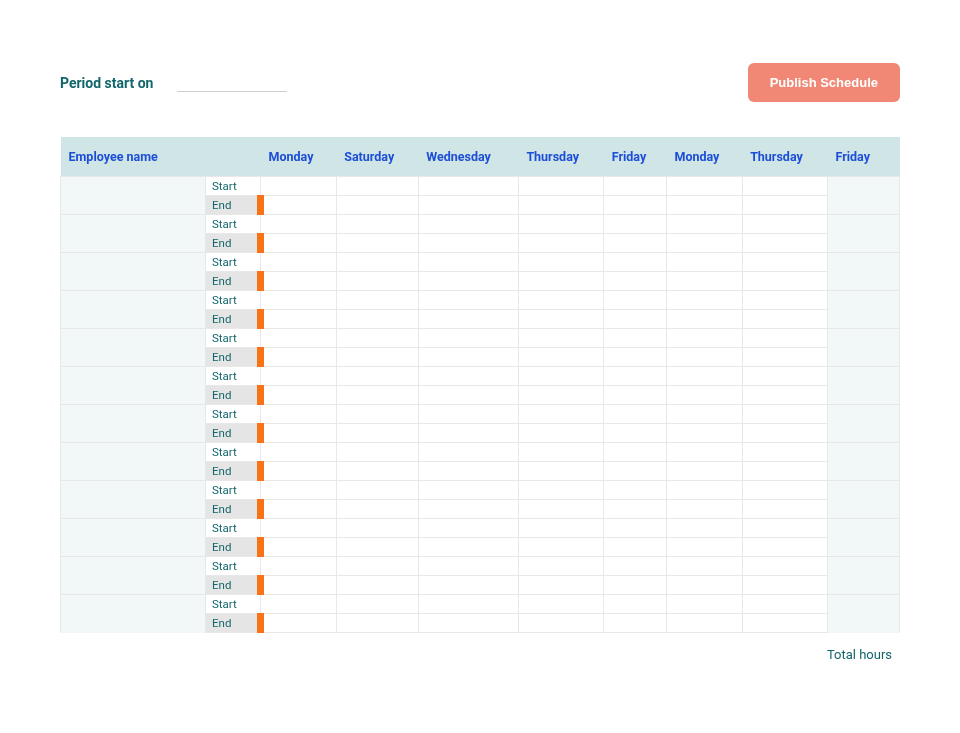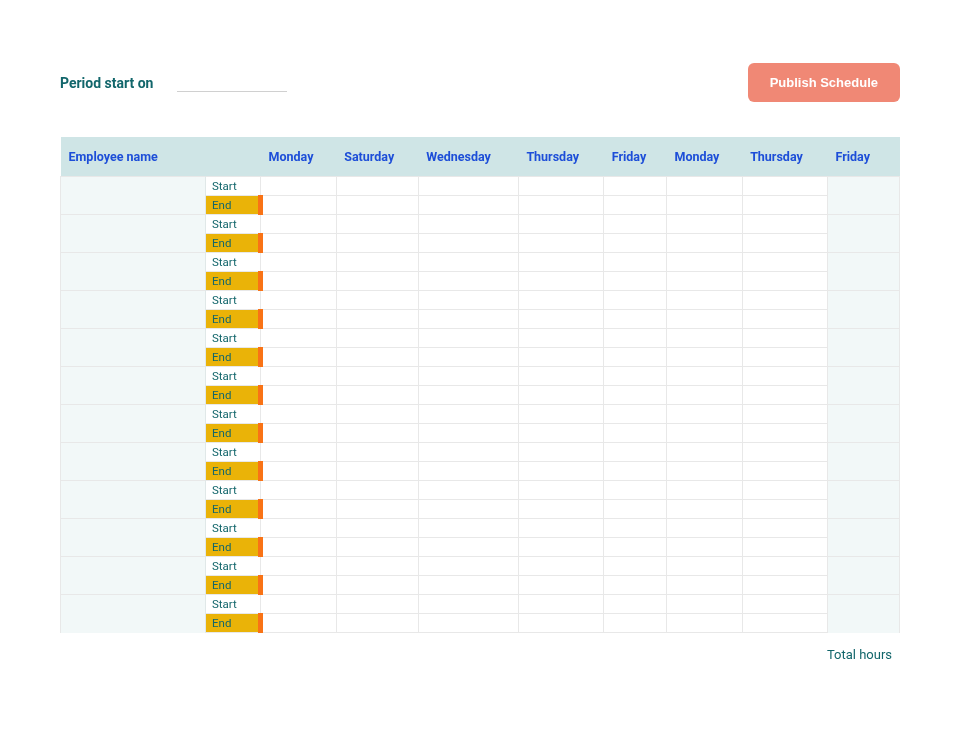--- a/index.html
+++ b/index.html
@@ -57,22 +57,22 @@
     .schedule-table tbody td {
       border: 1px solid #e8e8e8;
       height: 19px;
       padding: 0 6px;
     }
     .schedule-table tbody tr.start-row td:first-child {
       background: #f2f8f8;
       border-right: 1px solid #e0e8e8;
     }
     .schedule-table tbody tr.end-row td:first-child {
-      background: #eab308;
-      border-right: 5px solid #f97316;
+      background: #e5e5e5;
+      border-right: 7px solid #f97316;
     }
     .schedule-table tbody td.name-cell {
       width: 145px;
     }
     .schedule-table tbody td.label-cell {
       width: 55px;
       color: #12666b;
       font-size: 11.5px;
     }
     .schedule-table tbody td.day-cell {

